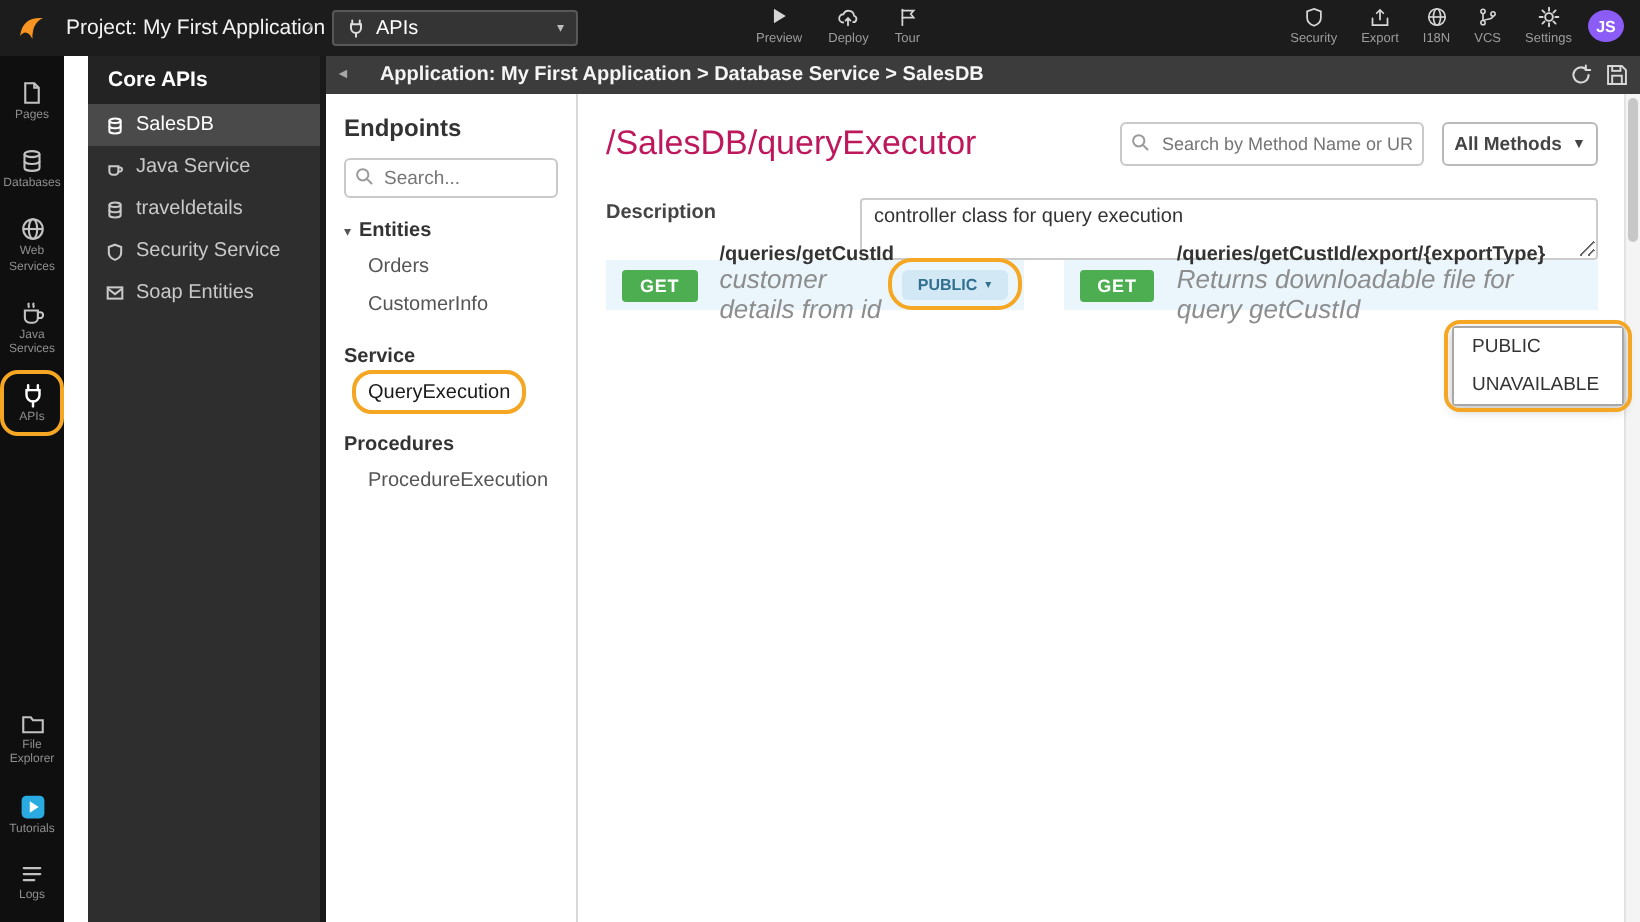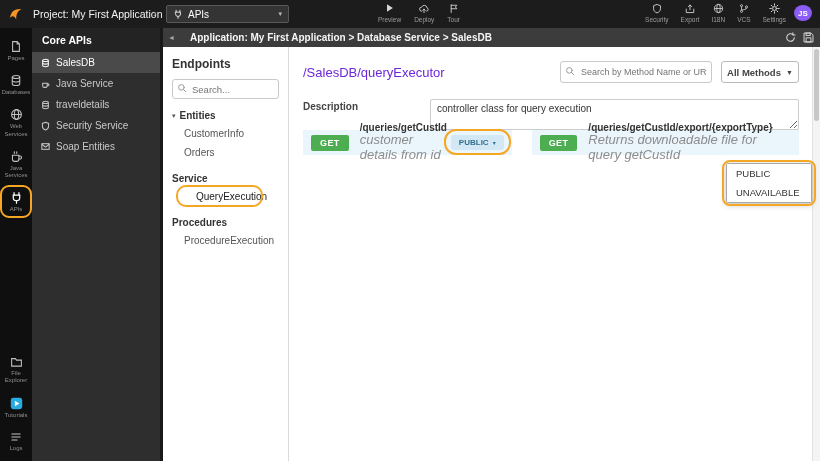--- a/index.html
+++ b/index.html
@@ -24,21 +24,21 @@
   .avatar { position:absolute; right:8px; top:5px; width:18px; height:16px; border-radius:50%; background:#8b5cf6; color:#fff; font-size:8px; font-weight:bold; display:flex; align-items:center; justify-content:center; cursor:pointer; }
 
   
   .rail { position:absolute; top:28px; left:0; width:32px; bottom:0; background:#0f0f0f; display:flex; flex-direction:column; align-items:center; padding:8px 0 6px; gap:5px; }
   .rail-item { position:relative; width:30px; display:flex; flex-direction:column; align-items:center; gap:2px; padding:4px 0 3px; color:#c2c2c2; cursor:pointer; }
   .rail-item .rlabel { font-size:6px; color:#8f8f8f; text-align:center; line-height:1.2; }
   .rail-item.active { color:#fff; }
   .rail-spacer { flex:1; }
 
   
-  .services { position:absolute; top:28px; left:32px; width:140px; bottom:0; background:#2e2e2e;text-align:right; }
+  .services { position:absolute; top:28px; left:44px; width:140px; bottom:0; background:#2e2e2e;text-align:right; }
   .services-header { height:24px; background:#232323; color:#fff; font-weight:bold; font-size:10.5px; display:flex; align-items:center; padding:0 10px; }
   .svc-item { height:21px; display:flex; align-items:center; gap:6px; padding:0 9px; color:#c9c9c9; font-size:10px; cursor:pointer; white-space:nowrap; }
   .svc-item.selected { background:#4a4a4a; color:#fff; }
   .vstrip { position:absolute; top:28px; left:160px; width:3px; bottom:0; background:#191919; z-index:5; }
 
   
   .breadcrumb-bar { position:absolute; top:28px; left:163px; right:0; height:19px; background:#3c3c3c; display:flex; align-items:center; z-index:10; }
   .collapse-arrow { color:#a8a8a8; font-size:7px; padding:0 5px; cursor:pointer; }
   .breadcrumb { font-size:10px; font-weight:bold; color:#f5f5f5; margin-left:10px; white-space:nowrap; }
   .bc-icons { margin-left:auto; display:flex; align-items:center; gap:7px; margin-right:6px; color:#d8d8d8; }
@@ -46,26 +46,26 @@
 
   
   .endpoints { position:absolute; top:47px; left:163px; width:126px; bottom:0; background:#fff; border-right:1px solid #d9d9d9; padding:10px 9px 0 9px; }
   .ep-title { font-size:12px; font-weight:bold; color:#333; margin-bottom:8px; }
   .ep-search { position:relative; margin-bottom:4px; }
   .ep-search input { width:100%; height:20px; border:1px solid #c9c9c9; border-radius:3px; font-size:9.5px; padding:0 4px 0 19px; color:#666; outline:none; font-family:inherit; }
   .mag { position:absolute; left:5px; top:4px; color:#9a9a9a; }
   .ep-section { display:flex; align-items:center; gap:4px; font-size:10px; font-weight:bold; color:#333; margin:11px 0 3px; cursor:pointer; }
   .scaret { font-size:7px; color:#555; }
   .ep-item { position:relative; font-size:10px; color:#555; padding:4px 0 4px 12px; cursor:pointer; }
-  .ep-item.selected { color:#1a1a1a;text-align:center; }
+  .ep-item.selected { color:#1a1a1a; }
 
   
   .main { position:absolute; top:47px; left:289px; right:8px; bottom:0; background:#fff; padding:14px 13px 0 14px; }
   .main-header { display:flex; align-items:center; height:22px; }
-  .main-title { font-size:13px; color:#6d28d9; }
+  .main-title { font-size:17px; color:#be185d; }
   .method-search { margin-left:auto; position:relative; width:152px; }
   .method-search input { width:100%; height:22px; border:1px solid #c9c9c9; border-radius:3px; font-size:9px; padding:0 5px 0 20px; color:#666; outline:none; font-family:inherit; }
   .method-search .mag { top:5px; }
   .all-methods { margin-left:9px; width:78px; height:22px; border:1px solid #b9b9b9; border-radius:3px; background:#fff; display:flex; align-items:center; justify-content:center; gap:5px; font-size:9.5px; font-weight:bold; color:#444; cursor:pointer; }
   .all-methods .caret { color:#444; }
   .desc-row { display:flex; margin-top:16px; }
   .desc-label { width:127px; font-size:10px; font-weight:bold; color:#444; padding-top:2px; }
   .desc-input { flex:1; height:31px; border:1px solid #ccc; border-radius:2px; font-size:10px; color:#333; padding:3px 6px; resize:both; font-family:inherit; outline:none; }
   .rows { display:flex; flex-direction:row; gap:20px; }
   .ep-row { height:25px; background:#eaf5fc; display:flex; align-items:center; padding:0 8px; }
@@ -354,22 +354,22 @@
             <circle cx="7" cy="7" r="4.5"></circle>
             <path d="M10.5 10.5L14 14"></path>
           </svg>
       </span>
       <input type="text" placeholder="Search..." style="">
     </div>
     <div class="ep-section">
       <span class="scaret">▾</span>
       <span>Entities</span>
     </div>
+    <div class="ep-item">Orders</div>
     <div class="ep-item">CustomerInfo</div>
-    <div class="ep-item">Orders</div>
     <div class="ep-section">
       <span>Service</span>
     </div>
     <div class="ep-item selected">
       <span>QueryExecution</span>
       <span class="ann ann-query"></span>
     </div>
     <div class="ep-section">
       <span>Procedures</span>
     </div>

